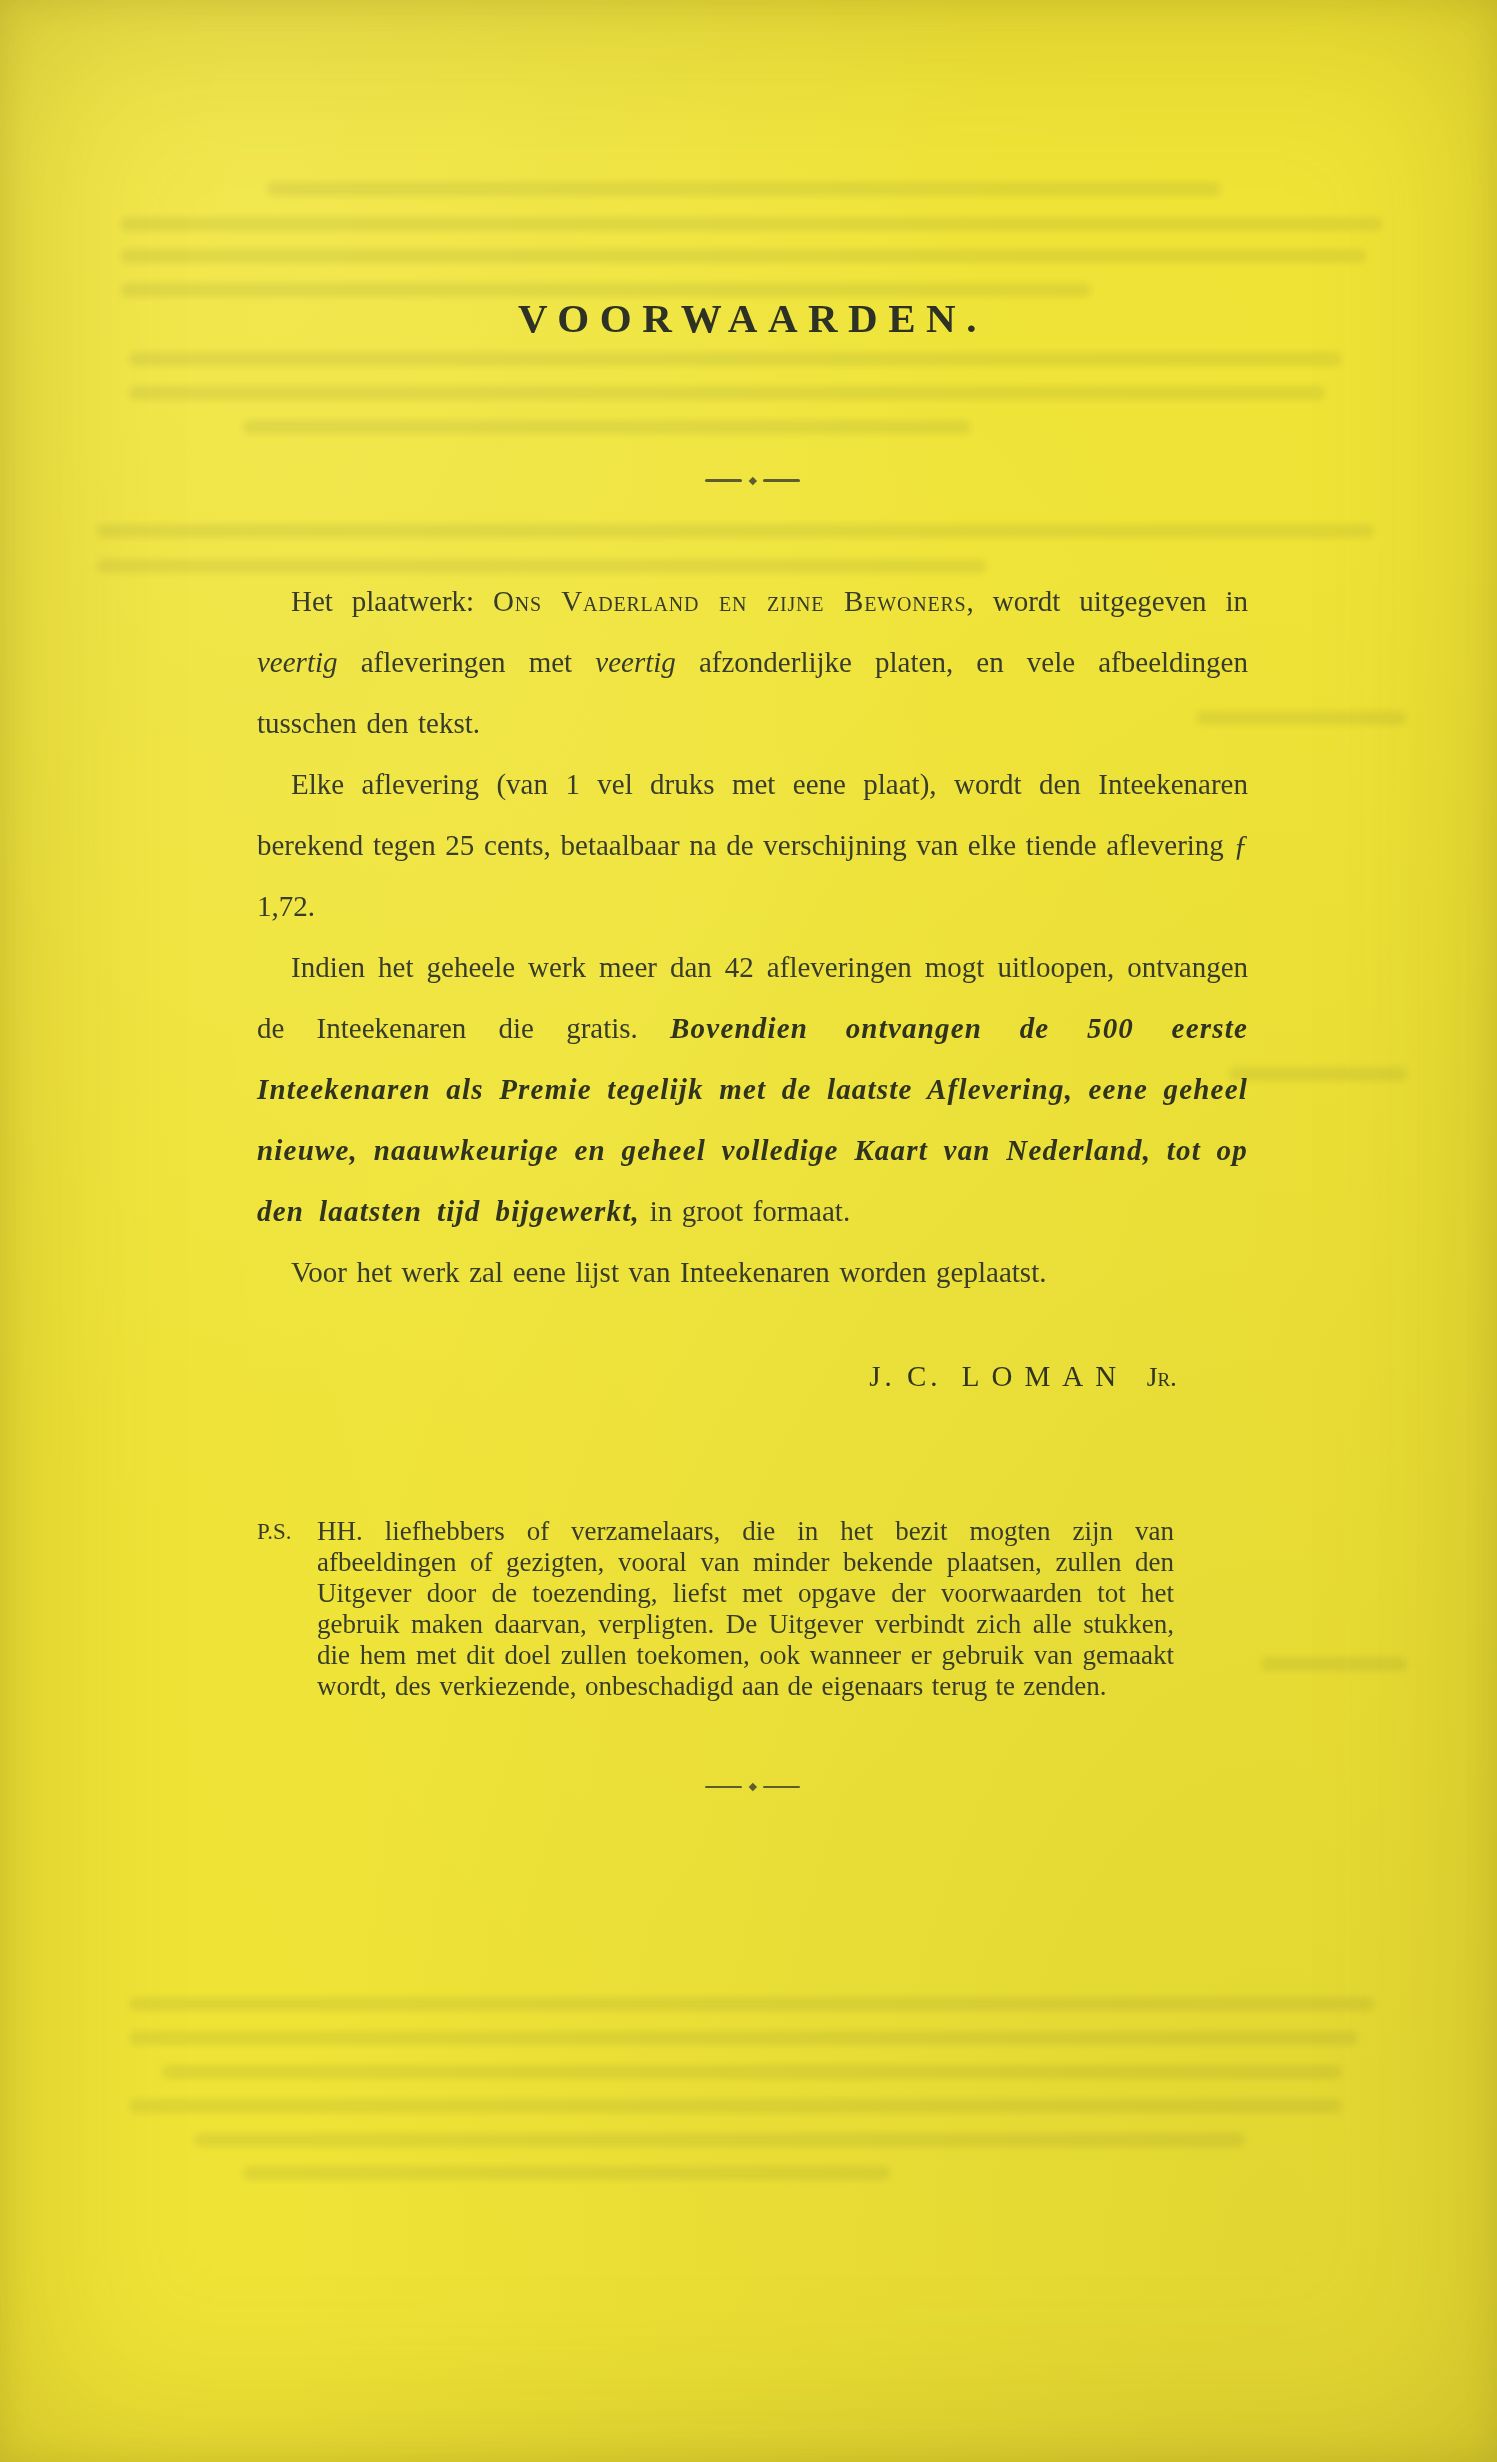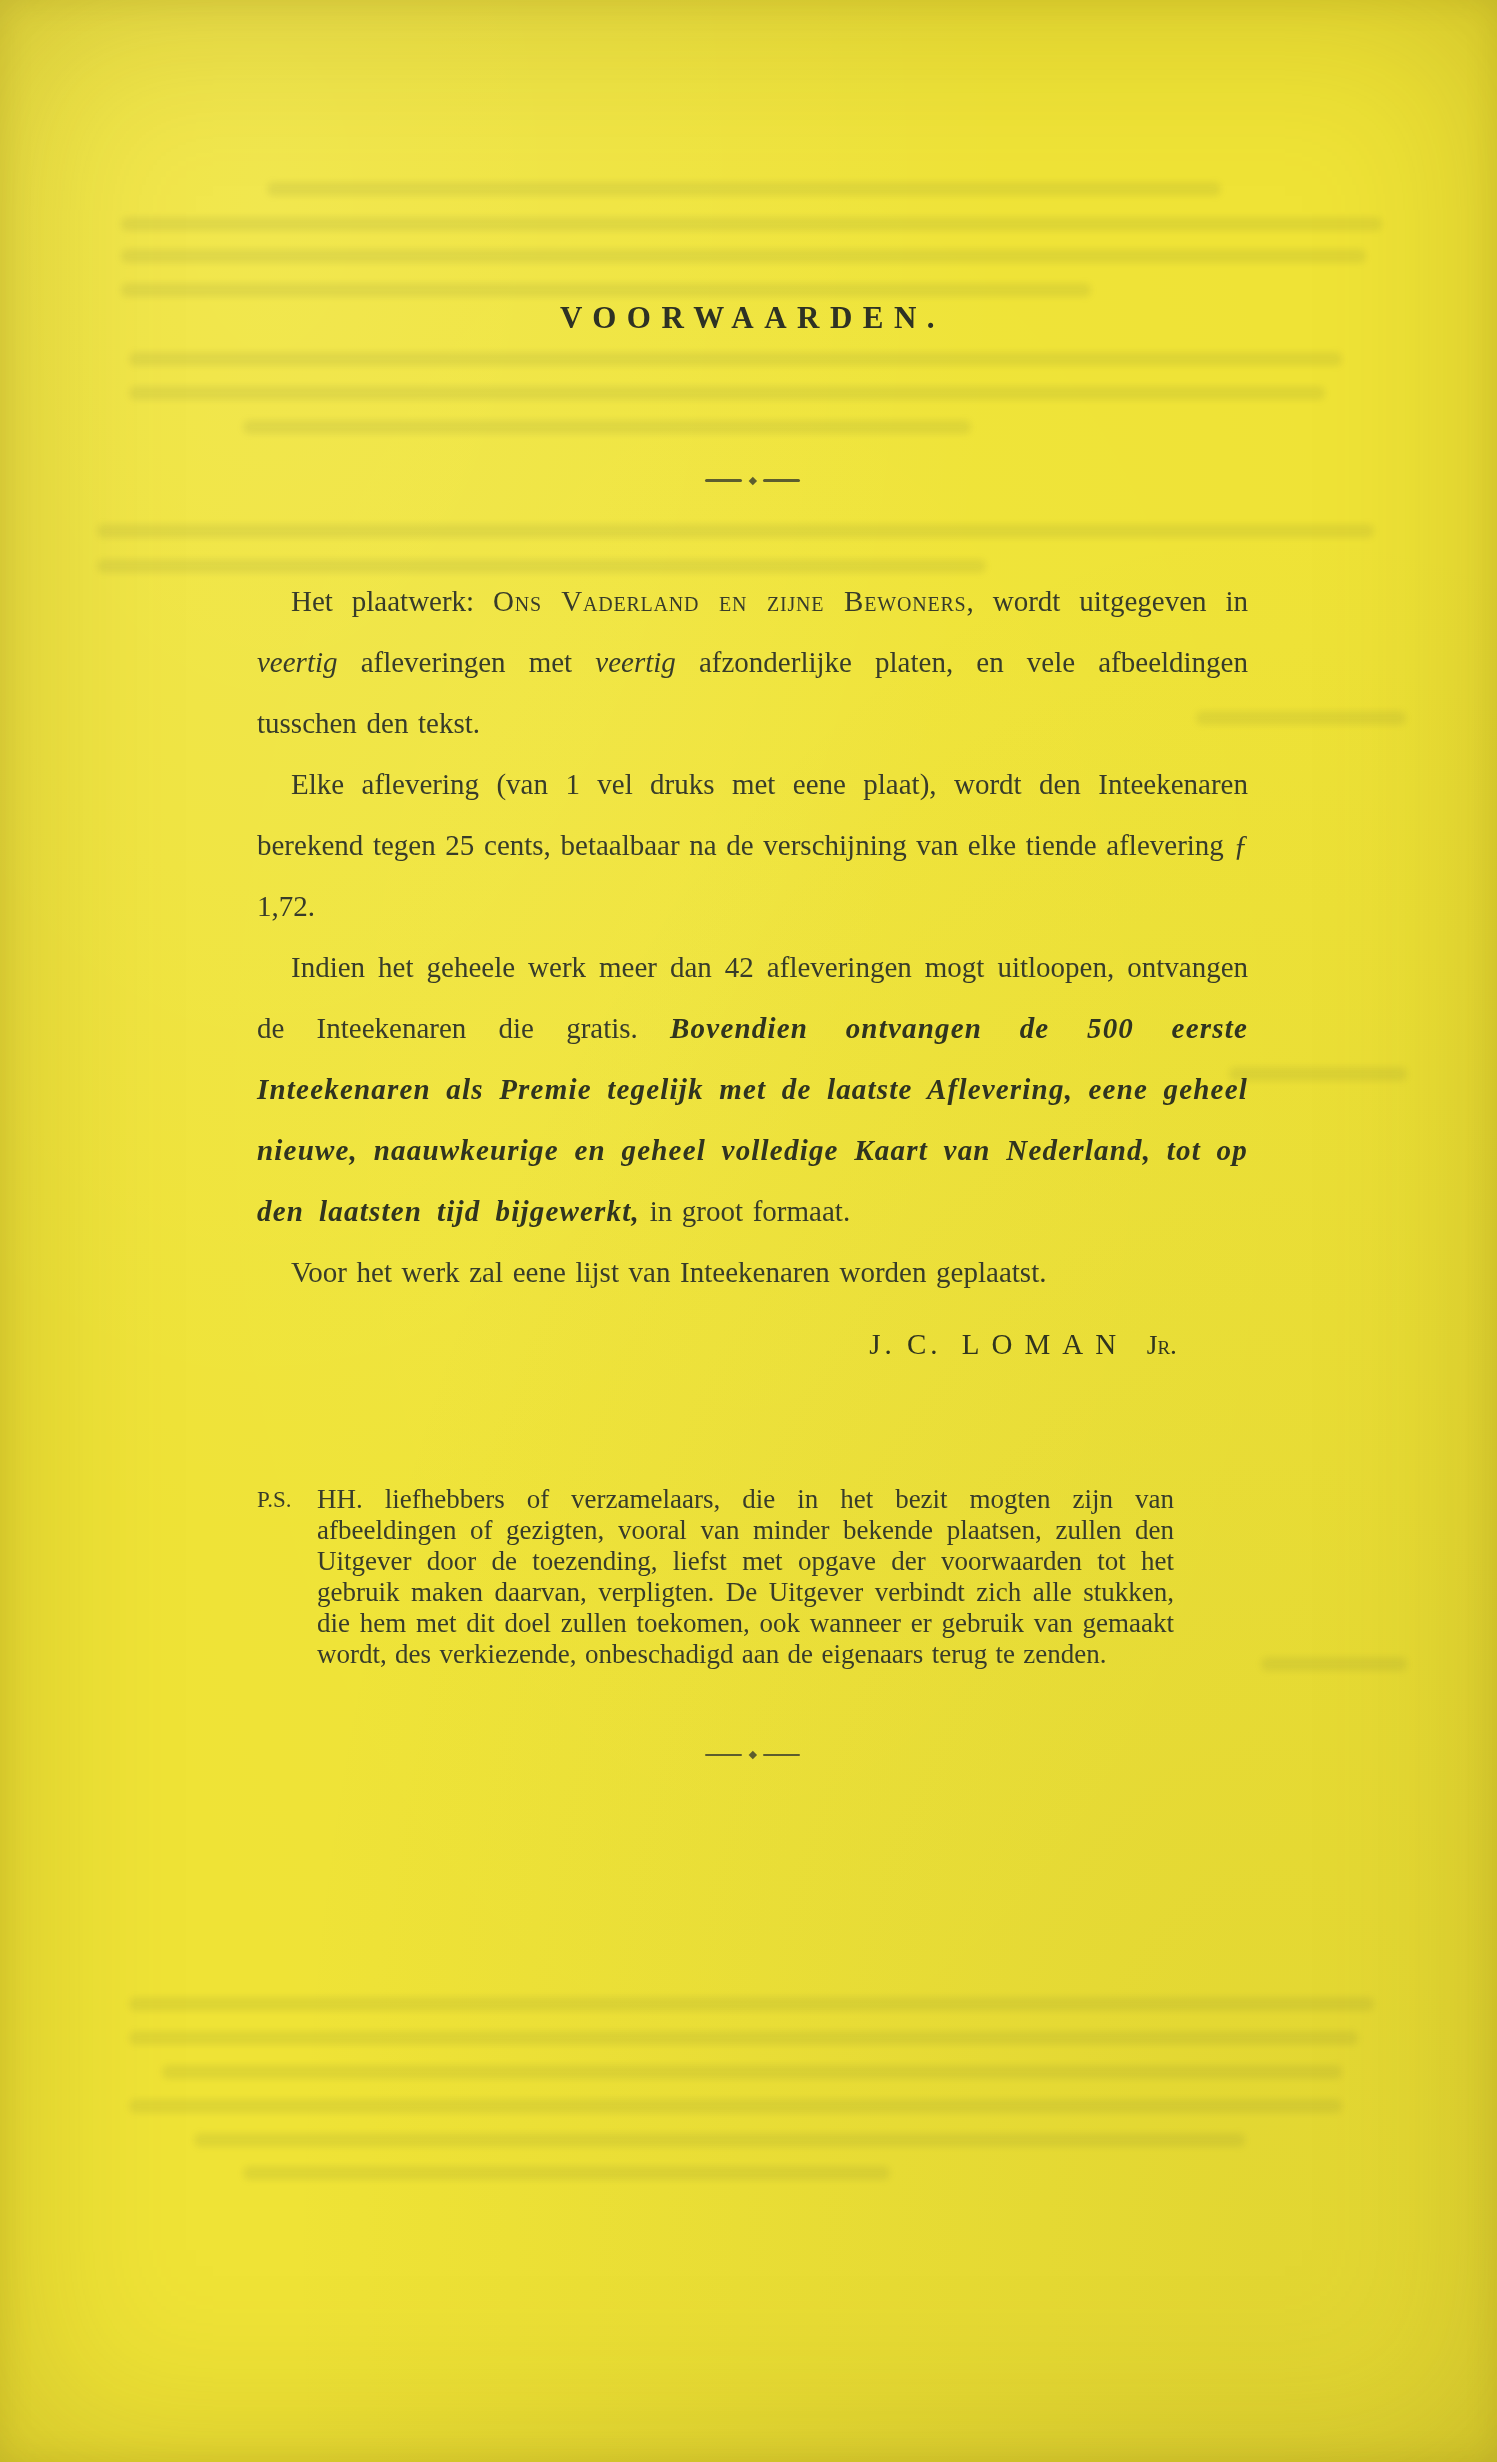--- a/index.html
+++ b/index.html
@@ -38,21 +38,21 @@
 
   .content {
     position: relative;
     padding: 0 250px 0 257px;
   }
 
   .page-title {
     margin: 0;
     padding-top: 301px;
     text-align: center;
-    font-size: 31px;
+    font-size: 41px;
     line-height: 34px;
     font-weight: 700;
     letter-spacing: 10.5px;
     color: #2e3224;
   }
 
   .divider {
     display: flex;
     align-items: center;
     justify-content: center;
@@ -90,21 +90,21 @@
   .seg-smallcaps { font-variant: small-caps; letter-spacing: 0.8px; }
   .seg-bolditalic {
     font-style: italic;
     font-weight: 700;
     letter-spacing: 1.2px;
     word-spacing: 6.5px;
     color: #30341f;
   }
 
   .signature {
-    margin-top: 22px;
+    margin-top: 54px;
     padding-right: 71px;
     text-align: right;
     font-size: 29px;
     line-height: 39px;
     color: #31351f;
   }
   .sig-prefix { letter-spacing: 4px; }
   .sig-name { letter-spacing: 12px; margin-left: 13px; }
   .sig-suffix { font-variant: small-caps; margin-left: 11.3px; font-size: 27.5px; }
 

